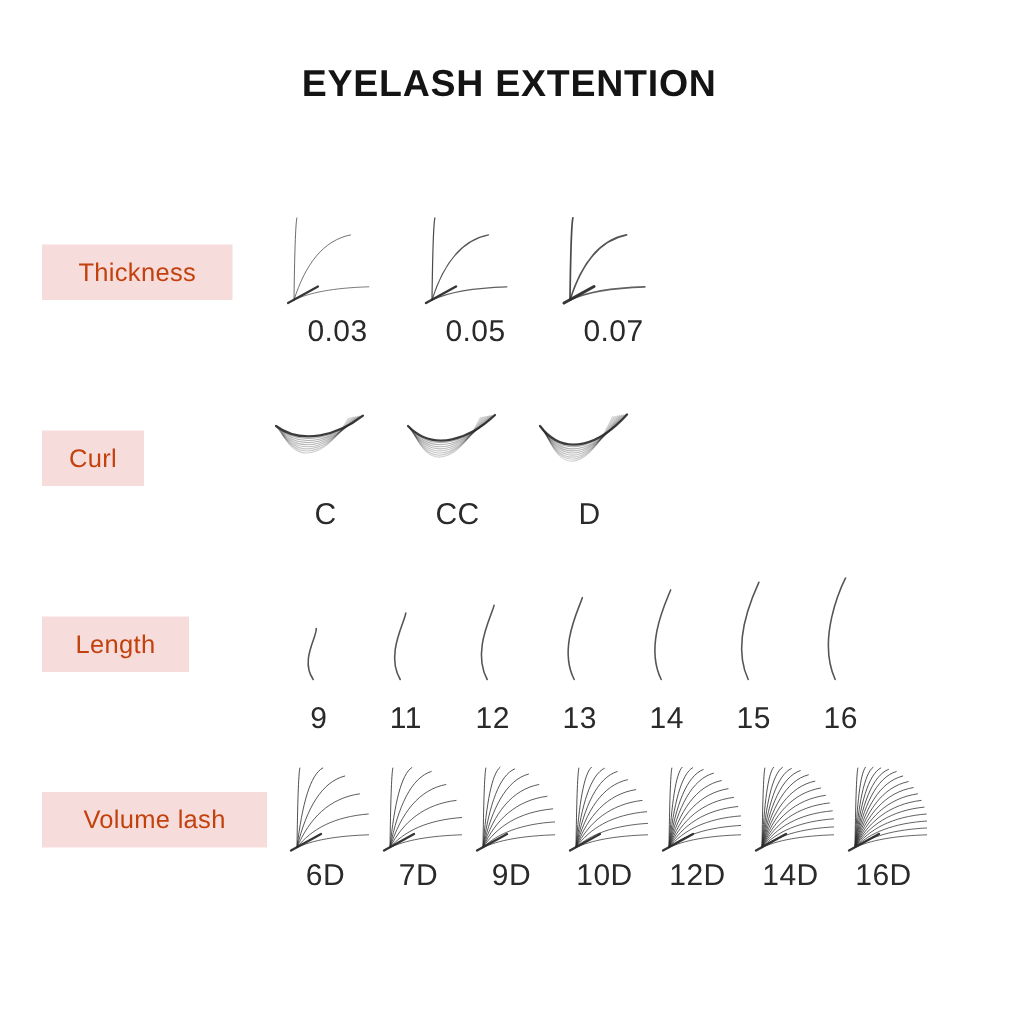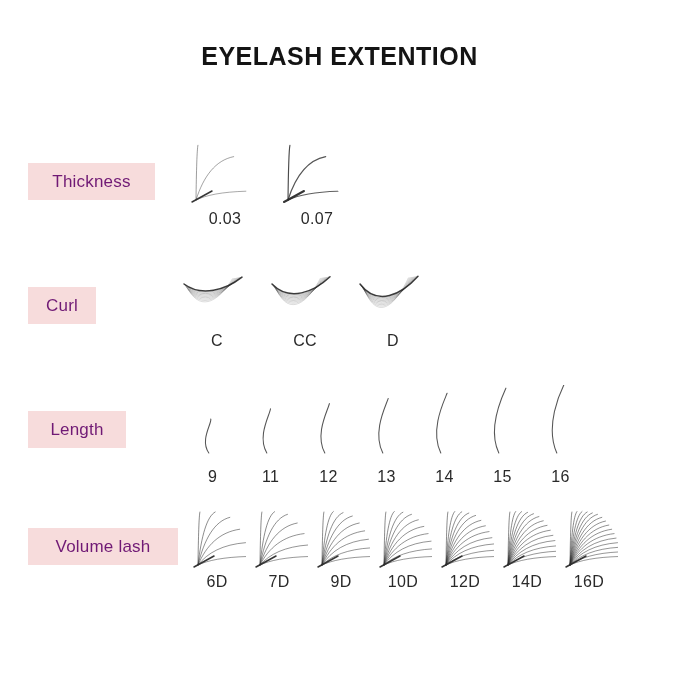--- a/index.html
+++ b/index.html
@@ -50,21 +50,21 @@
 
   
   .chip {
     position: absolute;
     left: 28px;
     background: #f7dcdc;
     display: flex;
     align-items: center;
     justify-content: center;
     font-size: 17px;
-    color: #701a75;
+    color: #c2410c;
     letter-spacing: 0.2px;
     box-sizing: border-box;
     padding: 0 14px;
     height: 37px;
   }
   .chip-thickness { top: 43px;  width: 127px; }
   .chip-curl      { top: 22px;  width: 68px; text-align: right;  }
   .chip-length    { top: 26px;  width: 98px; align-items: center;  }
   .chip-volume    { top: 33px;  width: 150px; }
 
@@ -77,21 +77,21 @@
   .cell {
     display: flex;
     flex-direction: column;
     align-items: center;
   }
   .cell .art {
     display: block;
     line-height: 0;
   }
   .cell .cap {
-    font-size: 16px;
+    font-size: 20px;
     color: #2a2a2a;
     letter-spacing: 0.3px;
     margin-top: 2px;
     text-align: center;
     white-space: nowrap;
   }
 
   
   .samples-thickness { left: 186px; top: 8px;  gap: 14px; }
   .samples-curl      { left: 178px; top: 5px;  gap: 10px; }
@@ -115,20 +115,29 @@
     </div>
     <div class="samples samples-thickness" id="samples-thickness">
         <div class="cell">
           <div class="art"><svg width="78" height="80" viewBox="0 0 78 80">
               <path d="M10,72 C10.382121569295025,41.90804238120692 10.993516080167064,21.664361801291577 11.910607846475123,17.287349784012584" fill="none" stroke="#2b2b2b" stroke-width="0.55" stroke-opacity="0.85" stroke-linecap="round"></path>
               <path d="M10,72 C17.54126732644008,48.14310187245202 29.607295048744216,32.09391585937429 47.70633663220041,28.623821586276406" fill="none" stroke="#2b2b2b" stroke-width="0.55" stroke-opacity="0.7999999999999999" stroke-linecap="round"></path>
               <path d="M10,72 C19.976890384216077,67.16221386465263 35.9399149989618,63.907703191782566 59.884451921080384,63.20402520845931" fill="none" stroke="#2b2b2b" stroke-width="0.55" stroke-opacity="0.75" stroke-linecap="round"></path>
               <path d="M6,74 L26,63" fill="none" stroke="#2b2b2b" stroke-width="1.4500000000000002" stroke-opacity="0.95" stroke-linecap="round"></path>
             </svg></div>
           <div class="cap">0.03</div>
+        </div>
+        <div class="cell">
+          <div class="art"><svg width="78" height="80" viewBox="0 0 78 80">
+              <path d="M10,72 C10.382121569295025,41.90804238120692 10.993516080167064,21.664361801291577 11.910607846475123,17.287349784012584" fill="none" stroke="#2b2b2b" stroke-width="0.8" stroke-opacity="0.85" stroke-linecap="round"></path>
+              <path d="M10,72 C17.54126732644008,48.14310187245202 29.607295048744216,32.09391585937429 47.70633663220041,28.623821586276406" fill="none" stroke="#2b2b2b" stroke-width="0.8" stroke-opacity="0.7999999999999999" stroke-linecap="round"></path>
+              <path d="M10,72 C19.976890384216077,67.16221386465263 35.9399149989618,63.907703191782566 59.884451921080384,63.20402520845931" fill="none" stroke="#2b2b2b" stroke-width="0.8" stroke-opacity="0.75" stroke-linecap="round"></path>
+              <path d="M6,74 L26,63" fill="none" stroke="#2b2b2b" stroke-width="1.7000000000000002" stroke-opacity="0.95" stroke-linecap="round"></path>
+            </svg></div>
+          <div class="cap">0.05</div>
         </div>
         <div class="cell">
           <div class="art"><svg width="78" height="80" viewBox="0 0 78 80">
               <path d="M10,72 C10.382121569295025,41.90804238120692 10.993516080167064,21.664361801291577 11.910607846475123,17.287349784012584" fill="none" stroke="#2b2b2b" stroke-width="1.15" stroke-opacity="0.85" stroke-linecap="round"></path>
               <path d="M10,72 C17.54126732644008,48.14310187245202 29.607295048744216,32.09391585937429 47.70633663220041,28.623821586276406" fill="none" stroke="#2b2b2b" stroke-width="1.15" stroke-opacity="0.7999999999999999" stroke-linecap="round"></path>
               <path d="M10,72 C19.976890384216077,67.16221386465263 35.9399149989618,63.907703191782566 59.884451921080384,63.20402520845931" fill="none" stroke="#2b2b2b" stroke-width="1.15" stroke-opacity="0.75" stroke-linecap="round"></path>
               <path d="M6,74 L26,63" fill="none" stroke="#2b2b2b" stroke-width="2.05" stroke-opacity="0.95" stroke-linecap="round"></path>
             </svg></div>
           <div class="cap">0.07</div>
         </div>

